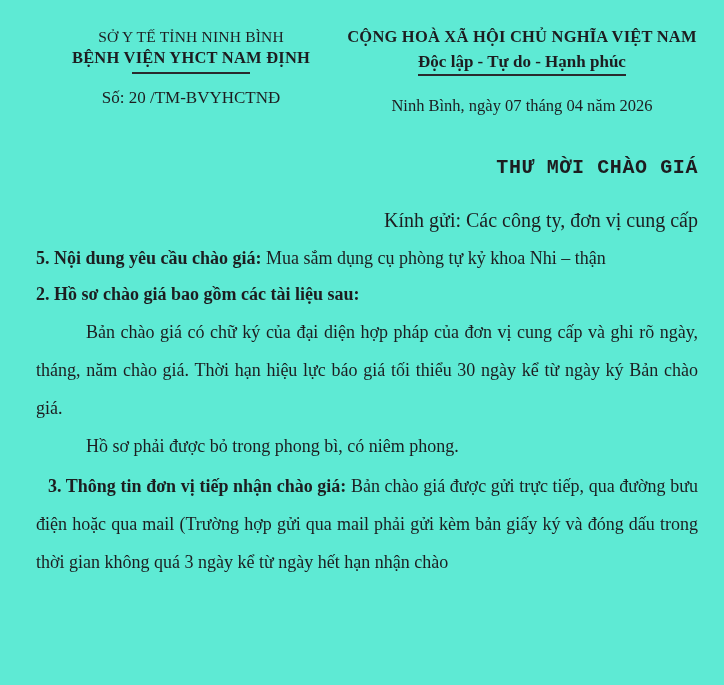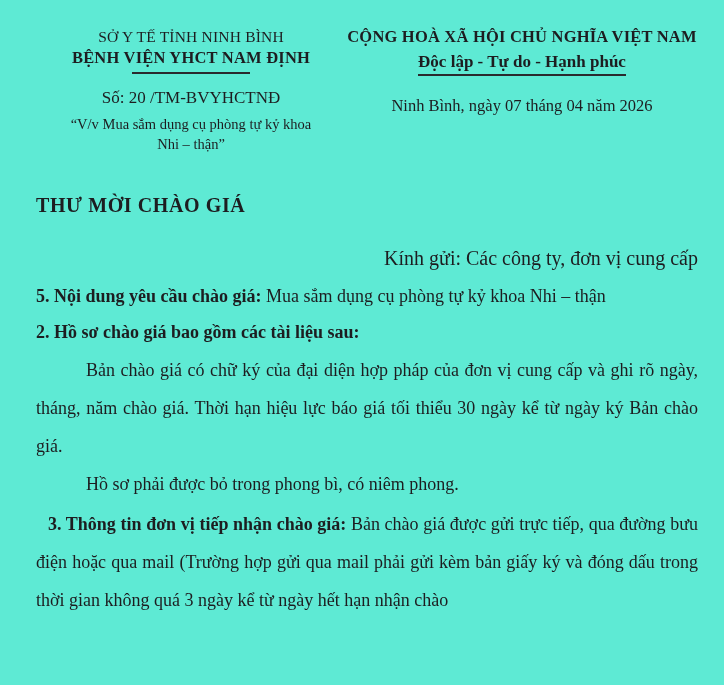--- a/index.html
+++ b/index.html
@@ -32,25 +32,26 @@
     font-size: 17px;
     line-height: 23px;
     font-weight: bold;
     border-bottom: 2px solid #2a2a2e;
     padding-bottom: 1px;
     margin-top: 2px;
   }
   .dateline { font-size: 16.5px; margin-top: 20px; }
 
   .doc-title {
-    text-align: left;
+    text-align: right;
     font-size: 20px;
     font-weight: bold;
     letter-spacing: 0.6px;
     margin-top: 40px;
+    font-family: Liberation Mono, monospace;
   }
   .salutation {
     text-align: right;
     font-size: 20px;
     margin-top: 30px;
   }
 
   .body-text { margin-top: 10px; font-size: 18px; }
   .para {
     text-align: justify;
@@ -81,24 +82,20 @@
 
 <div class="page">
 
   <div class="header-row">
 
     <div class="header-left">
       <div class="org-parent">SỞ Y TẾ TỈNH NINH BÌNH</div>
       <div class="org-name">BỆNH VIỆN YHCT NAM ĐỊNH</div>
       <div class="org-underline"></div>
       <div class="doc-number">Số: 20 /TM-BVYHCTNĐ</div>
-      <div class="doc-subject">
-        <div>“V/v Mua sắm dụng cụ phòng tự kỷ khoa</div>
-        <div>Nhi – thận”</div>
-      </div>
     </div>
 
     <div class="header-right">
       <div class="national-line1">CỘNG HOÀ XÃ HỘI CHỦ NGHĨA VIỆT NAM</div>
       <div>
         <span class="motto">Độc lập - Tự do - Hạnh phúc</span>
       </div>
       <div class="dateline">Ninh Bình, ngày 07 tháng 04 năm 2026</div>
     </div>
 

